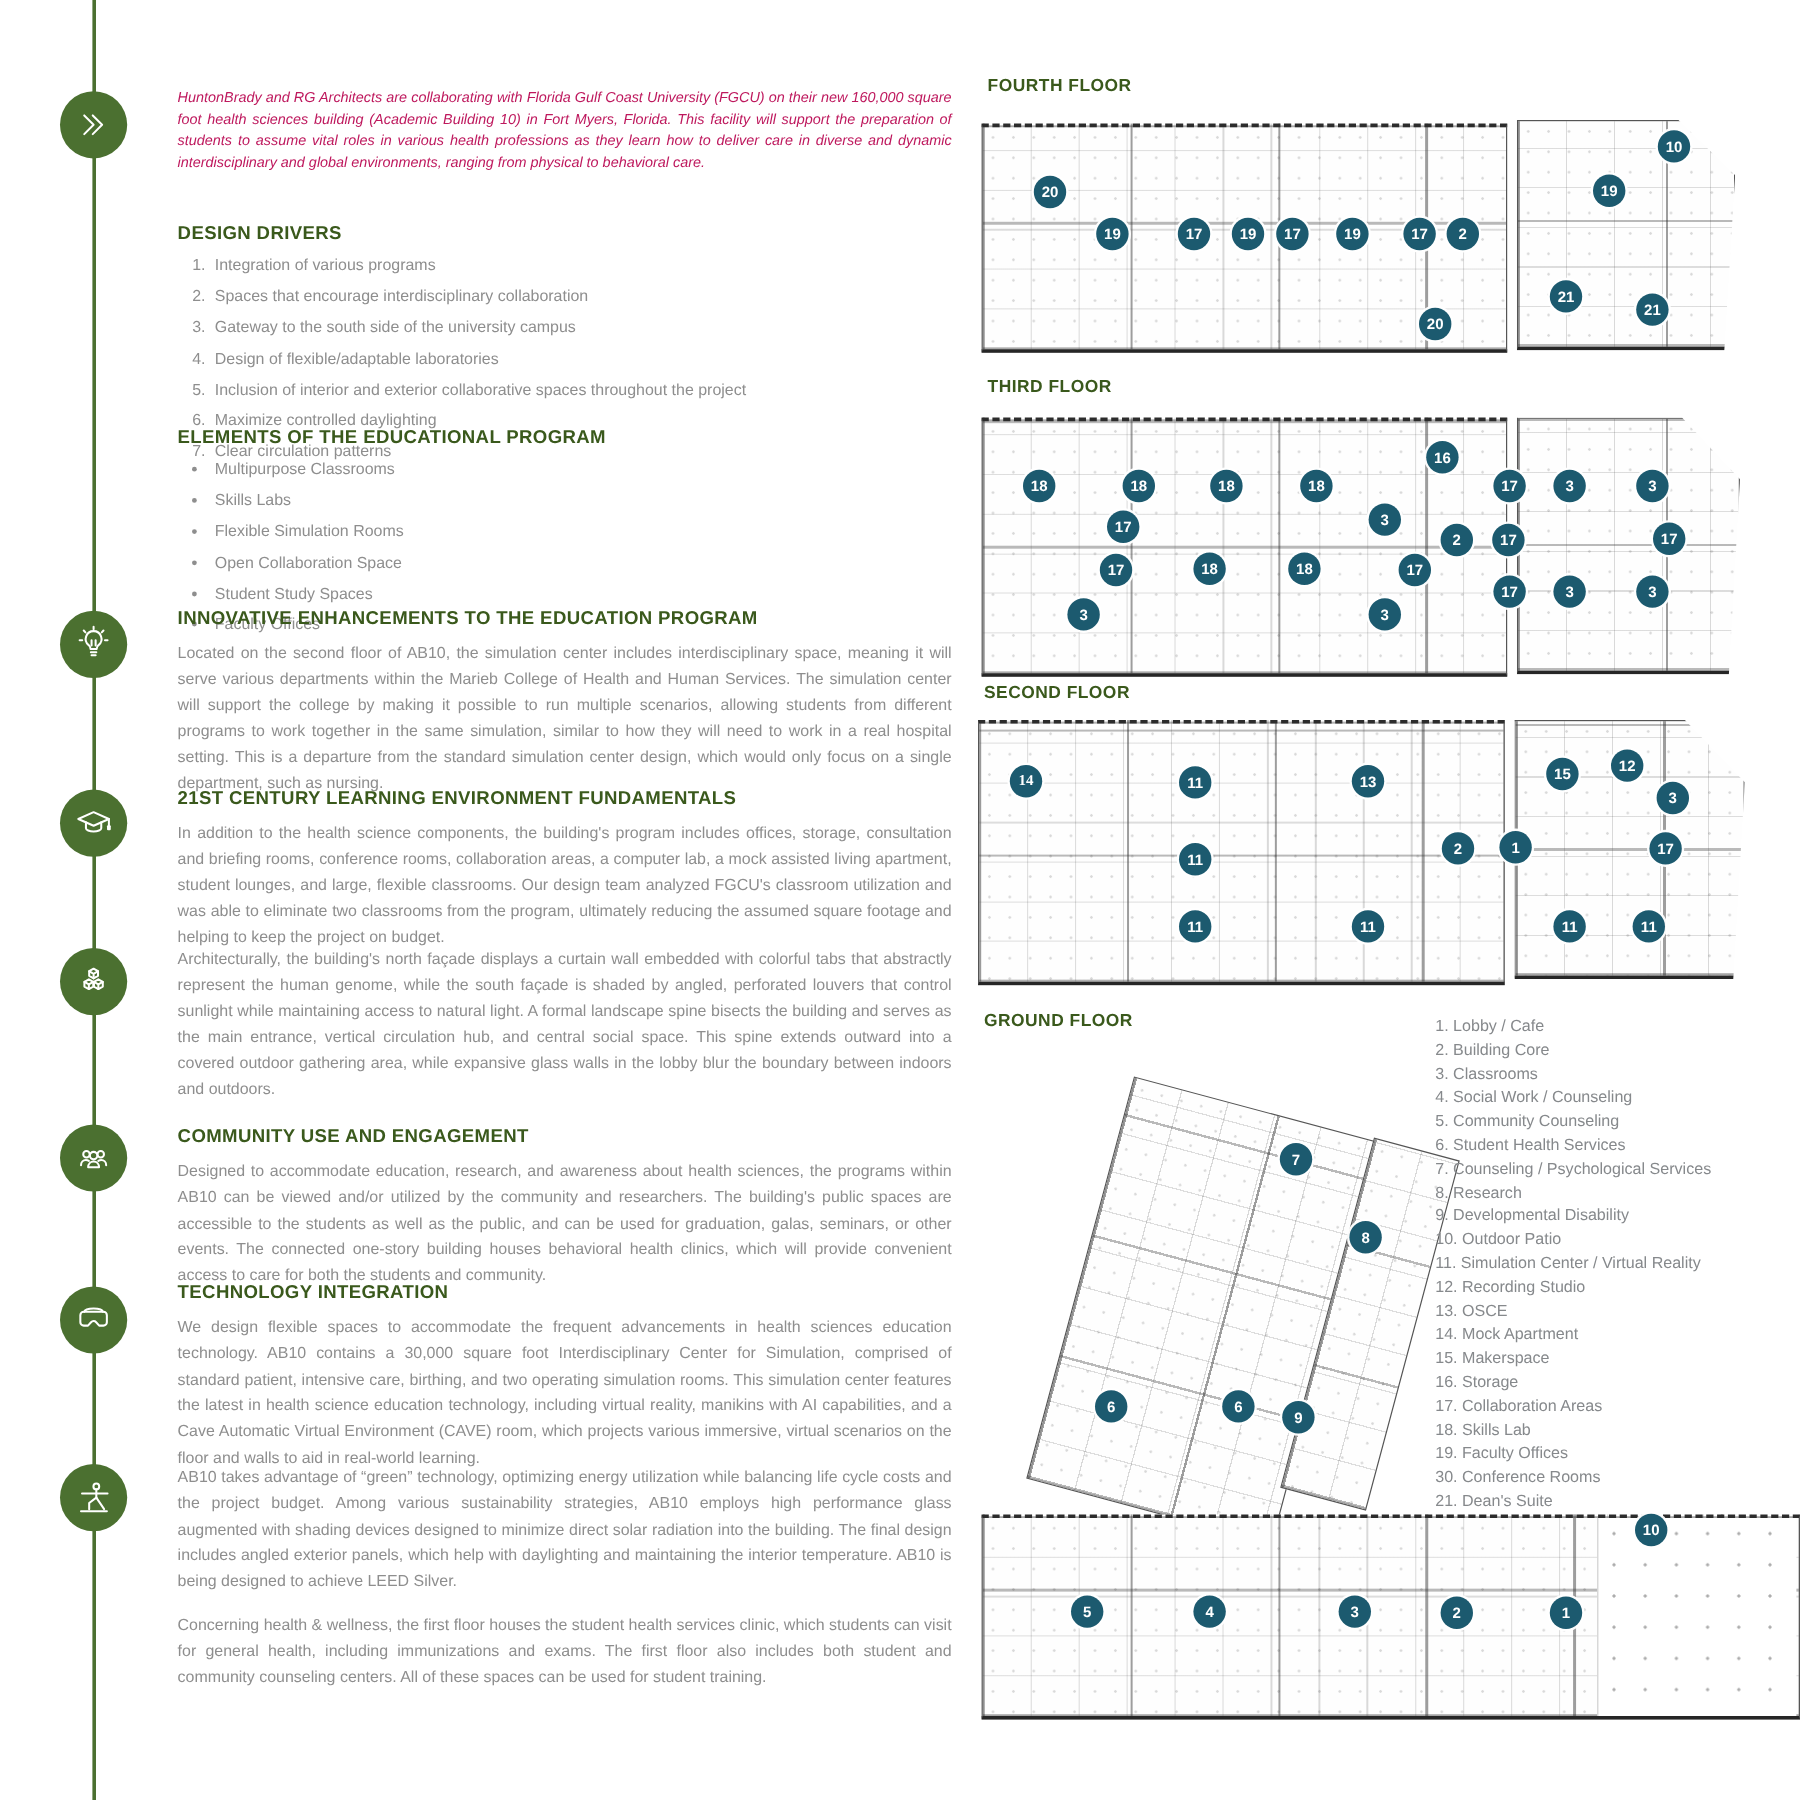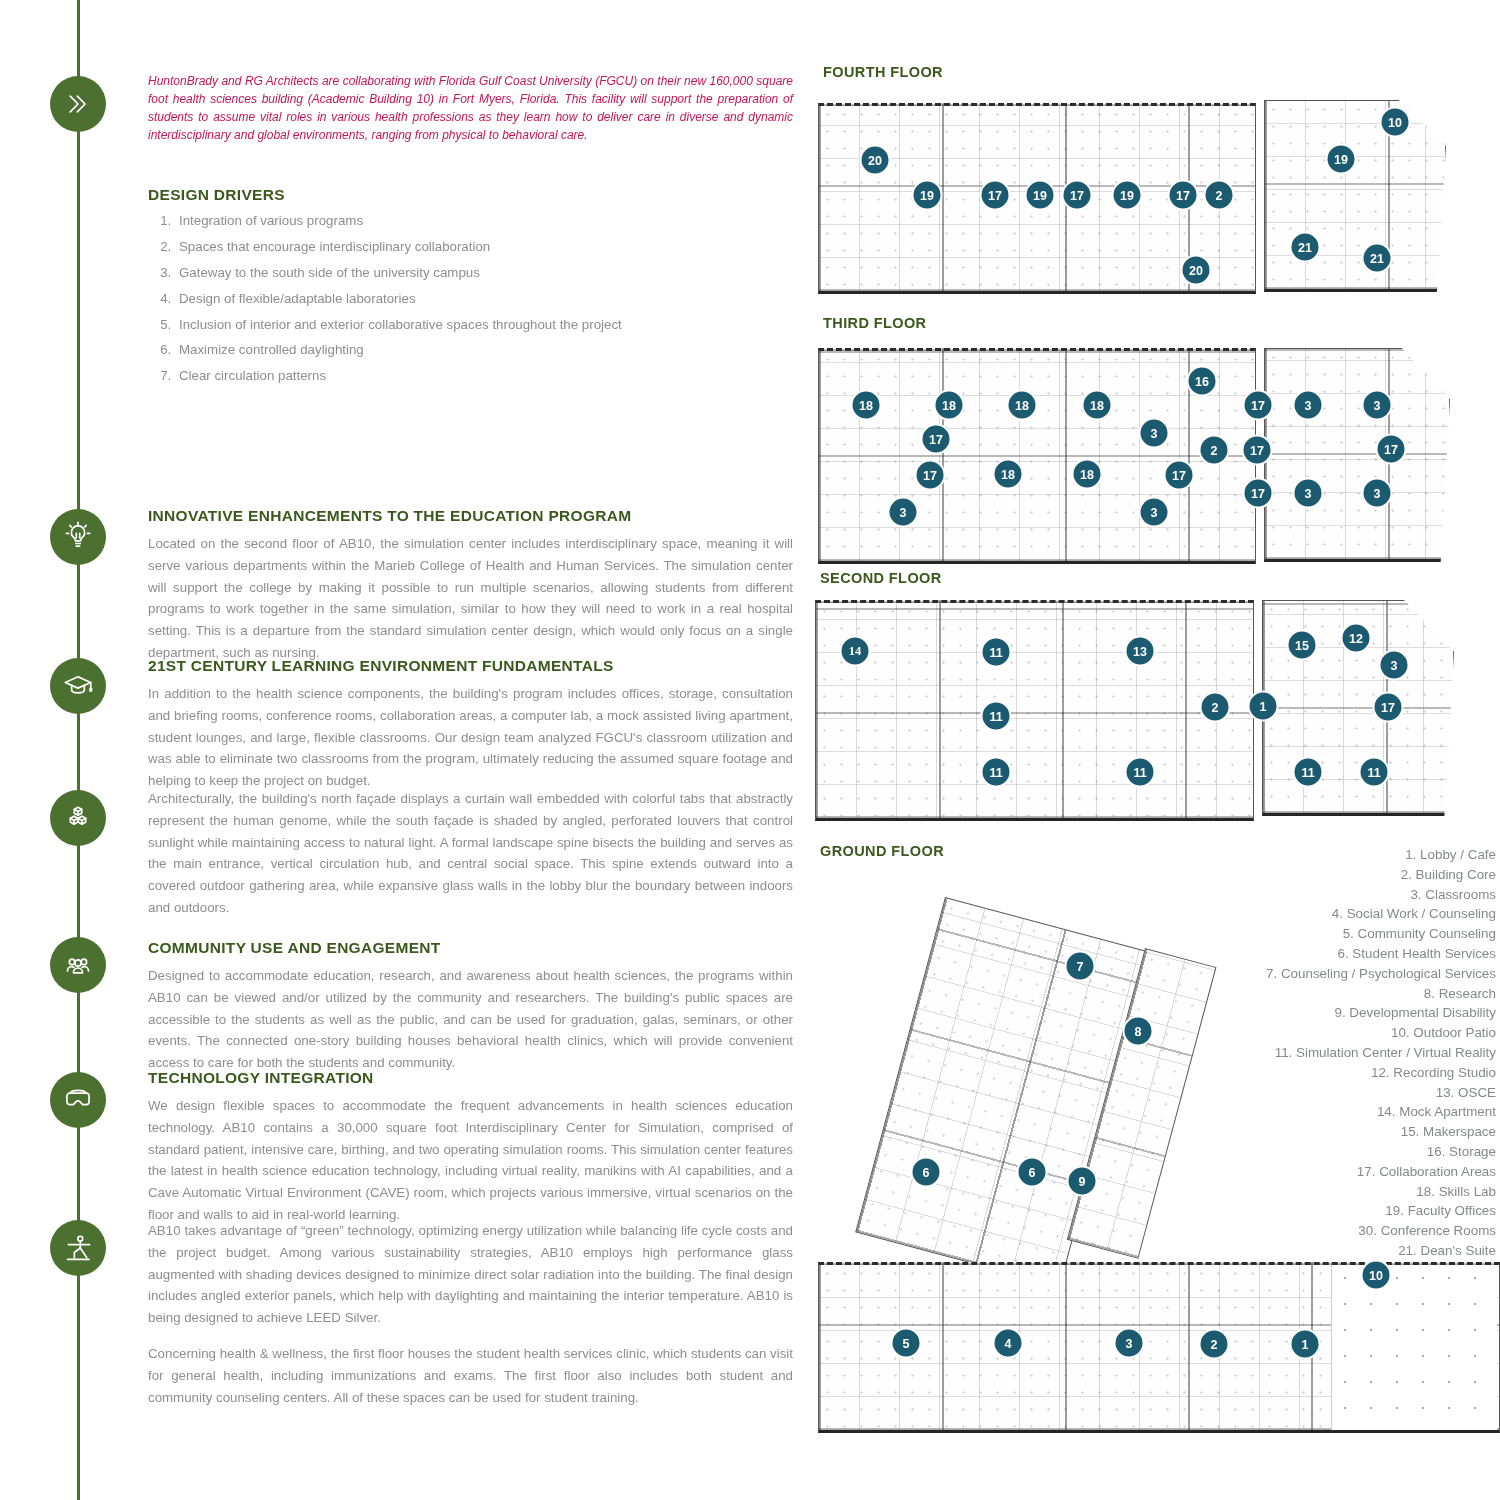--- a/index.html
+++ b/index.html
@@ -36,21 +36,21 @@
   .slab{border-top:3px dashed #2c2c2c;border-bottom:3px solid #262626;}
   .wing{clip-path:polygon(0 0, 74% 0, 100% 24%, 95% 100%, 0 100%);border-bottom:3px solid #262626;}
   .dots{background-color:#ffffff;background-image:radial-gradient(circle, rgba(90,90,90,.5) 1.2px, transparent 1.4px);
     background-size:26px 26px;border-left:1px solid #cfcfcf;}
   .mk{position:absolute;width:27px;height:27px;border-radius:50%;background:#1c5a6f;color:#ffffff;
     font-weight:bold;font-size:12.5px;display:flex;align-items:center;justify-content:center;
     transform:translate(-50%,-50%);box-shadow:0 0 0 2px rgba(255,255,255,.95);z-index:5;}
 
   
   .legend{position:absolute;left:1196px;top:845px;width:300px;}
-  .legend ul{margin:0;padding:0;list-style:none;color:#86898c;font-size:13.4px;line-height:1.44;text-align:right;}
+  .legend ul{margin:0;padding:0;list-style:none;color:#86898c;font-size:13.4px;line-height:1.44;}
   .legend li{margin:0 0 .5px 0;}
 </style>
 </head>
 <body>
 
 <div id="canvas">
 
   <div class="rail"></div>
 
   <div class="rail-icon" style="top:76px">
@@ -122,20 +122,31 @@
         <li>Integration of various programs</li>
         <li>Spaces that encourage interdisciplinary collaboration</li>
         <li>Gateway to the south side of the university campus</li>
         <li>Design of flexible/adaptable laboratories</li>
         <li>Inclusion of interior and exterior collaborative spaces throughout the project</li>
         <li>Maximize controlled daylighting</li>
         <li>Clear circulation patterns</li>
       </ol>
   </div>
 
+  <div class="sec" style="top:356px">
+    <h2 class="hd">ELEMENTS OF THE EDUCATIONAL PROGRAM</h2>
+    <ul class="dot-list">
+        <li>Multipurpose Classrooms</li>
+        <li>Skills Labs</li>
+        <li>Flexible Simulation Rooms</li>
+        <li>Open Collaboration Space</li>
+        <li>Student Study Spaces</li>
+        <li>Faculty Offices</li>
+      </ul>
+  </div>
 
   <div class="sec" style="top:507px">
     <h2 class="hd">INNOVATIVE ENHANCEMENTS TO THE EDUCATION PROGRAM</h2>
     <p class="body-p">Located on the second floor of AB10, the simulation center includes interdisciplinary space, meaning it will serve various departments within the Marieb College of Health and Human Services. The simulation center will support the college by making it possible to run multiple scenarios, allowing students from different programs to work together in the same simulation, similar to how they will need to work in a real hospital setting. This is a departure from the standard simulation center design, which would only focus on a single department, such as nursing.</p>
   </div>
 
   <div class="sec" style="top:657px">
     <h2 class="hd">21ST CENTURY LEARNING ENVIRONMENT FUNDAMENTALS</h2>
     <p class="body-p">In addition to the health science components, the building's program includes offices, storage, consultation and briefing rooms, conference rooms, collaboration areas, a computer lab, a mock assisted living apartment, student lounges, and large, flexible classrooms. Our design team analyzed FGCU's classroom utilization and was able to eliminate two classrooms from the program, ultimately reducing the assumed square footage and helping to keep the project on budget.</p>
   </div>

